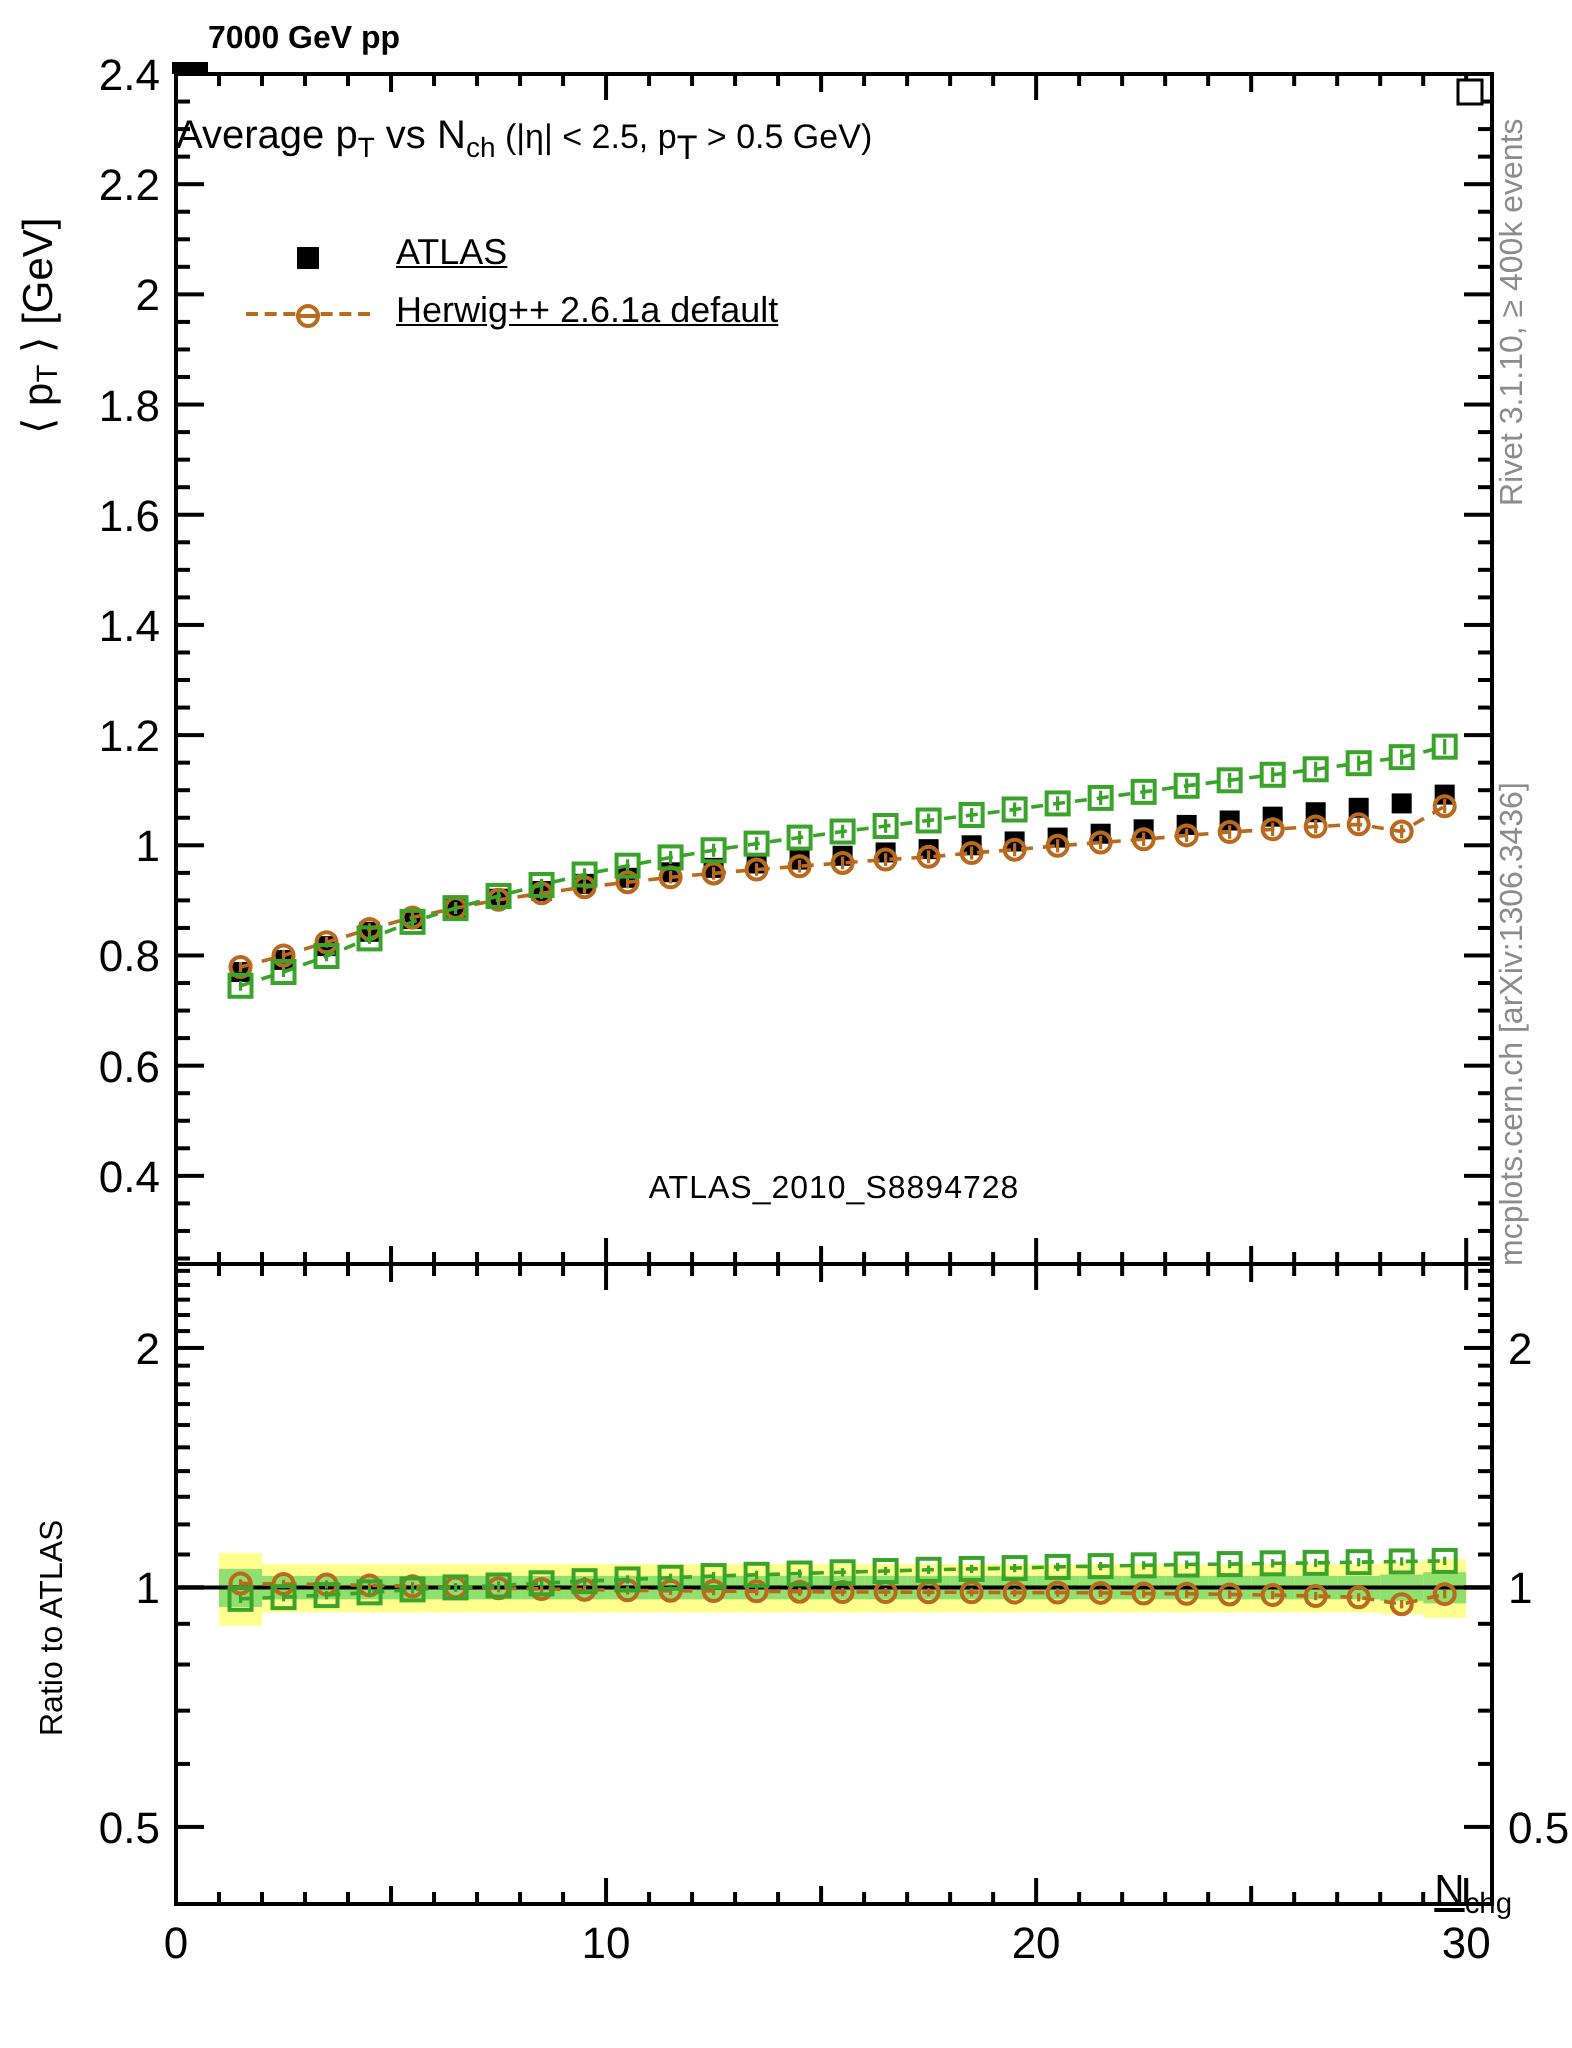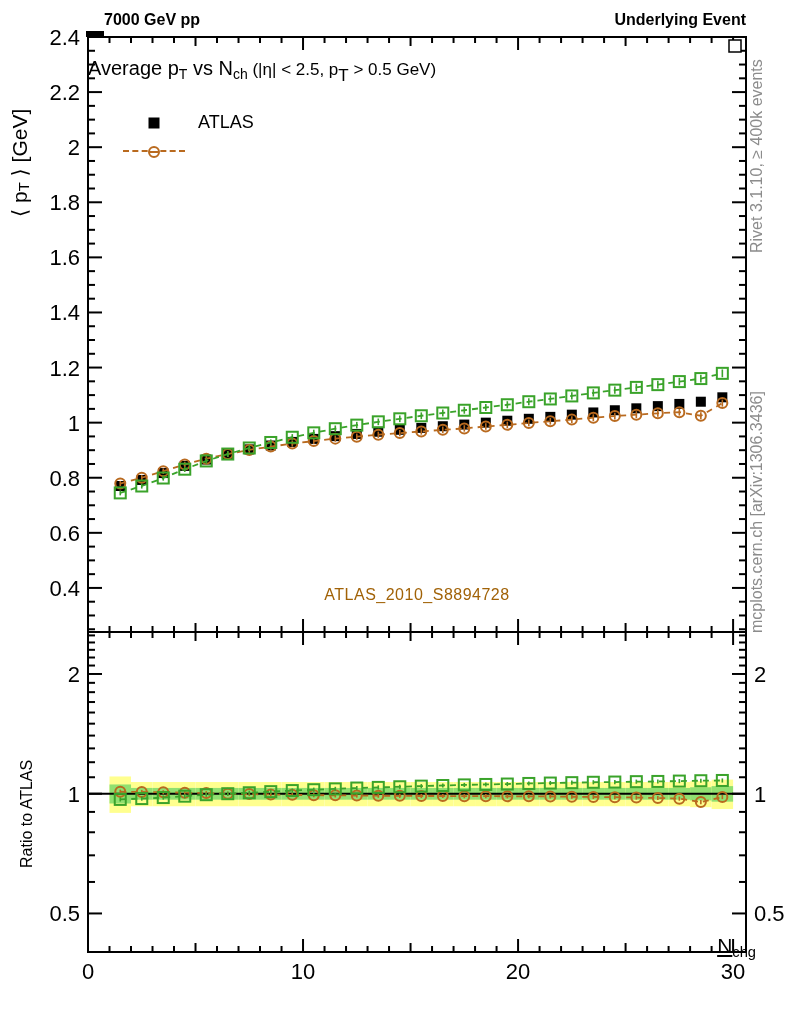--- a/index.html
+++ b/index.html
@@ -8,30 +8,30 @@
   #plot-svg{position:absolute;left:0;top:0;}
   #plot-svg text{font-family:"Liberation Sans","DejaVu Sans",sans-serif;}
   .abs{position:absolute;}
   .hdr{font-size:16px;font-weight:bold;font-stretch:condensed;white-space:nowrap;}
   .hdr-left{left:104px;top:11px;}
   .hdr-right{right:40px;top:11px;text-align:right;}
   .plot-title{left:88px;top:57px;width:739px;text-align:left;font-size:20px;white-space:nowrap;}
   .plot-title .small{font-size:85%;}
   .sub{font-size:70%;vertical-align:-28%;}
   .legend{left:105px;top:108px;}
-  .legend-row{display:flex;align-items:center;height:29px;}
+  .legend-row{display:flex;align-items:flex-end;height:29px;text-decoration:underline;}
   .legend-icon{position:relative;width:62px;height:16px;flex:none;margin-left:18px;}
   .legend-icon .dashline{position:absolute;left:0;right:0;top:6px;border-top:2px dashed currentColor;}
   .legend-icon .mk{position:absolute;left:50%;top:50%;transform:translate(-50%,-50%);box-sizing:border-box;}
   .mk.filled-square{width:11px;height:11px;background:currentColor;}
   .mk.open-circle{width:12px;height:12px;border:2px solid currentColor;border-radius:50%;background:#fff;}
   .mk.open-square{width:12px;height:12px;border:2px solid currentColor;background:#fff;}
   .mk.open-circle::after,.mk.open-square::after{content:"";position:absolute;left:0;right:0;top:50%;margin-top:-1px;border-top:2px solid currentColor;}
   .legend-label{margin-left:13px;font-size:18px;white-space:nowrap;}
-  .watermark{left:88px;top:586px;width:658px;text-align:center;font-size:16px;color:#a16207;letter-spacing:0.5px;}
+  .watermark{left:88px;top:586px;width:658px;text-align:center;font-size:16px;color:#000000;letter-spacing:0.5px;}
   .vtext{writing-mode:vertical-rl;transform:rotate(180deg);white-space:nowrap;}
   .ylab-main{left:8px;top:37px;height:180px;font-size:21px;}
   .ylab-ratio{left:18px;top:718px;height:150px;font-size:16px;}
   .note{color:#8c8c8c;font-size:16px;}
   .note-top{left:748px;top:37px;height:216px;}
   .note-bottom{left:748px;top:373px;height:260px;}
   .xlab{right:30px;top:934px;font-size:21px;white-space:nowrap;text-decoration:underline;}
 </style>
 </head>
 <body>
@@ -689,36 +689,36 @@
         <rect x="609.3300653594771" y="776.5455762371741" width="11" height="11" fill="none" stroke="#3aa32a" stroke-width="2"></rect>
         <rect x="630.8333333333333" y="776.1605935407686" width="11" height="11" fill="none" stroke="#3aa32a" stroke-width="2"></rect>
         <rect x="652.3366013071895" y="775.9445884345516" width="11" height="11" fill="none" stroke="#3aa32a" stroke-width="2"></rect>
         <rect x="673.8398692810457" y="775.5816691875365" width="11" height="11" fill="none" stroke="#3aa32a" stroke-width="2"></rect>
         <rect x="695.3431372549019" y="775.2248904723575" width="11" height="11" fill="none" stroke="#3aa32a" stroke-width="2"></rect>
         <rect x="716.8464052287582" y="774.9681487547364" width="11" height="11" fill="none" stroke="#3aa32a" stroke-width="2"></rect>
       </g>
     </svg>
 
   <div class="abs hdr hdr-left">7000 GeV pp</div>
-  <div class="abs hdr hdr-right">Underlying Event</div>
 
   <div class="abs plot-title"><span>Average p</span><span class="sub">T</span><span> vs N</span><span class="sub">ch</span><span class="small"> (|η| &lt; 2.5, p</span><span class="small sub">T</span><span class="small"> &gt; 0.5 GeV)</span></div>
 
   <div class="abs legend">
     <div class="legend-row">
       <span class="legend-icon" style="color: rgb(0, 0, 0);">
           <span class="mk filled-square"></span>
         </span>
       <span class="legend-label">ATLAS</span>
     </div>
     <div class="legend-row">
       <span class="legend-icon" style="color: rgb(185, 106, 31);">
           <span class="dashline"></span>
           <span class="mk open-circle"></span>
         </span>
+      <span class="legend-label">Herwig++ 2.6.1a default</span>
     </div>
   </div>
 
   <div class="abs watermark">ATLAS_2010_S8894728</div>
 
   <div class="abs vtext ylab-main"><span>⟨ p</span><span class="sub">T</span><span> ⟩ [GeV]</span></div>
 
   <div class="abs vtext ylab-ratio">Ratio to ATLAS</div>
 
   <div class="abs vtext note note-top">Rivet 3.1.10, ≥ 400k events</div>

